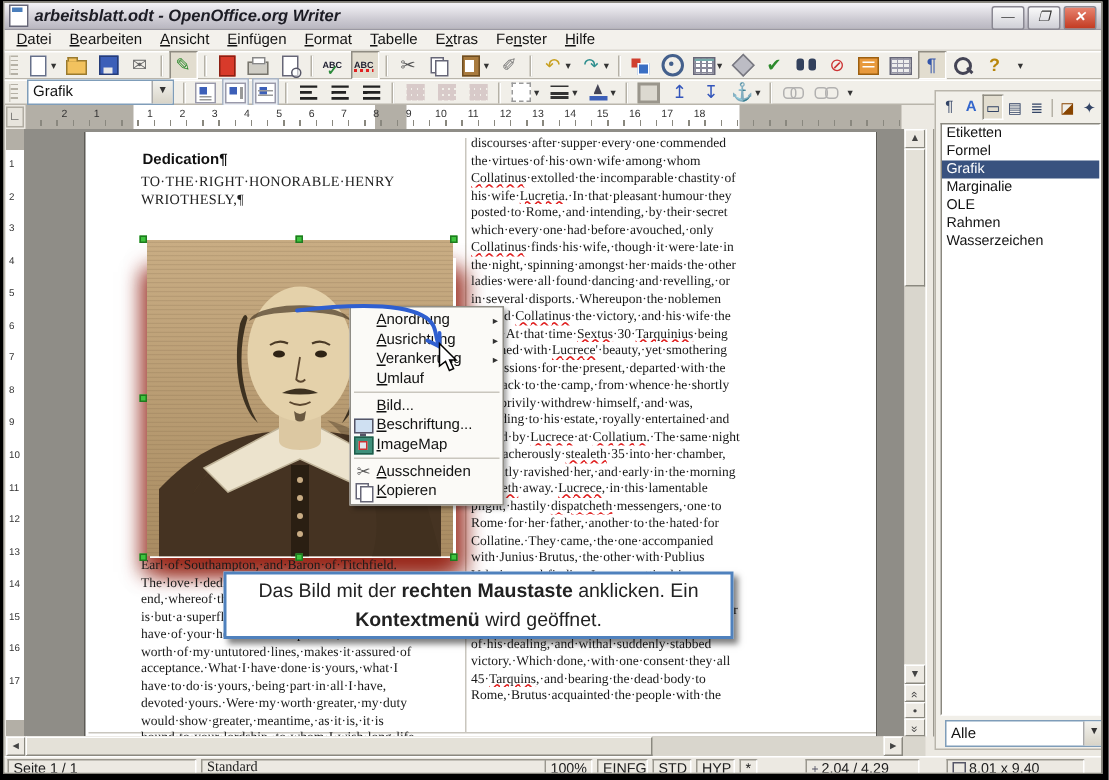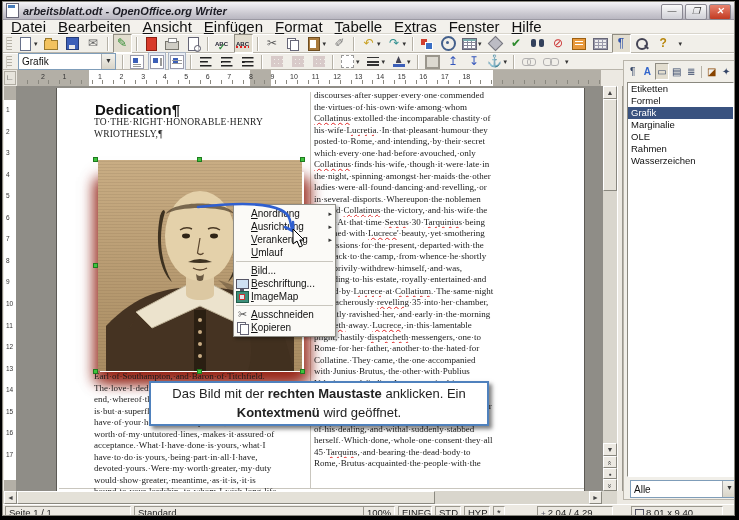--- a/index.html
+++ b/index.html
@@ -11,21 +11,21 @@
     background:linear-gradient(#f4f3f7,#c9c7cf 70%,#b9b7c1);display:flex;align-items:center;border-bottom:1px solid #9a98a2;box-sizing:border-box;font-style:italic;}
   #appicon{width:11px;height:13px;background:#fff;border:1px solid #667;margin:0 4px 0 3px;position:relative;}
   #appicon::after{content:"";position:absolute;left:1px;top:1px;width:7px;height:3px;background:#4a7ebb;}
   #title{font-size:11px;font-weight:bold;color:#1c1c24;white-space:nowrap;}
   #winbtns{position:absolute;right:3px;top:2px;display:flex;gap:2px;}
   .wbtn{width:20px;height:14px;font-size:9px;line-height:13px;text-align:center;
     background:linear-gradient(#fafafa,#cfcfd6);border:1px solid #8a8892;border-radius:2px;color:#333;}
   .wbtn.close{background:linear-gradient(#e8836f,#c23a22);color:#fff;font-weight:bold;}
   
   #menubar{position:absolute;left:0;top:18px;width:100%;height:14px;background:#f3f1ec;border-bottom:1px solid #d9d6cd;display:flex;align-items:center;padding-left:2px;box-sizing:border-box;}
-  .menu-item{font-size:15px;color:#111;padding:0 6px;white-space:nowrap;}
+  .menu-item{font-size:10px;color:#111;padding:0 6px;white-space:nowrap;}
   
   .toolbar{position:absolute;left:0;width:100%;background:#f1efe9;border-bottom:1px solid #b9b5ab;border-top:1px solid #fff;display:flex;align-items:center;box-sizing:border-box;}
   #toolbar1{top:32px;height:19px;}
   #toolbar2{top:51px;height:17px;}
   .grip{width:5px;height:80%;margin:0 3px;background:repeating-linear-gradient(#b5b1a6 0 1px,transparent 1px 3px);border-left:1px solid #cfccc2;}
   .tsep{width:1px;height:14px;background:#b5b1a6;border-right:1px solid #fff;margin:0 3px;}
   .tbtn{display:flex;align-items:center;height:17px;padding:0 1px;margin:0 1px;border:1px solid transparent;}
   .tbtn.pressed{background:#e2ddcf;border-color:#8f8c82 #fff #fff #8f8c82;}
   .tbtn.boxed{border-color:#a9b4c4;background:#e9edf4;}
   .tbtn.disabled{opacity:.4;filter:grayscale(60%);}
@@ -110,21 +110,21 @@
   .rticks{position:absolute;left:0;top:10px;width:100%;height:4px;
      background:repeating-linear-gradient(90deg,transparent 0 9.8px,#8a887f 9.8px 10.8px);}
   #vruler{position:absolute;left:1px;top:84px;width:12px;height:405px;background:#b3afa6;overflow:hidden;}
   #vruler .rwhitev{position:absolute;left:0;width:100%;top:14px;height:380px;background:#fff;}
   .vnum{position:absolute;left:2px;font-size:6.5px;color:#333;}
   
   #canvas{position:absolute;left:13px;top:84px;width:587px;height:405px;background:#8f8d87;overflow:hidden;}
   #page{position:absolute;left:40px;top:2px;width:529px;height:403px;background:#fff;border-left:1px solid #5c5a55;border-right:1px solid #5c5a55;box-sizing:border-box;overflow:hidden;}
   #colsep{position:absolute;left:253px;top:4px;width:1px;height:396px;background:#c9c6be;}
   #textbottom{position:absolute;left:2px;top:400px;width:525px;height:1px;background:#c9c6be;}
-  #heading{position:absolute;left:38px;top:13px;font-size:15px;font-weight:bold;color:#111;font-family:"Liberation Sans",sans-serif;}
+  #heading{position:absolute;left:38px;top:13px;font-size:10px;font-weight:bold;color:#111;font-family:"Liberation Sans",sans-serif;}
   .subline{position:absolute;left:37px;font-size:9.5px;color:#222;font-family:"Liberation Serif",serif;letter-spacing:.2px;white-space:nowrap;}
   .coltext{position:absolute;overflow:hidden;font-family:"Liberation Serif",serif;font-size:9px;color:#1a1a1a;}
   .tl{height:11.5px;line-height:11.5px;white-space:nowrap;overflow:hidden;}
   .sp{text-decoration:underline;text-decoration-style:wavy;text-decoration-color:#e02020;text-decoration-thickness:1px;text-underline-offset:1px;}
   
   #imgshadow{position:absolute;left:43px;top:84px;width:204px;height:200px;
      box-shadow:0 8px 14px 3px rgba(150,25,10,.75),-7px 9px 12px rgba(130,20,8,.5),7px 9px 12px rgba(130,20,8,.5);}
   #portrait{position:absolute;left:41px;top:72px;width:204px;height:211px;}
   .handle{position:absolute;width:5px;height:5px;background:#3ec43e;border:1px solid #1f7a1f;box-sizing:border-box;z-index:5;}
   
@@ -539,33 +539,33 @@
             <div class="tl">ladies·were·all·found·dancing·and·revelling,·or</div>
             <div class="tl">in·several·disports.·Whereupon·the·noblemen</div>
             <div class="tl">yielded·<span class="sp">Collatinus</span>·the·victory,·and·his·wife·the</div>
             <div class="tl">fame.·At·that·time·<span class="sp">Sextus</span>·30·<span class="sp">Tarquinius</span>·being</div>
             <div class="tl">inflamed·with·<span class="sp">Lucrece</span>'·beauty,·yet·smothering</div>
             <div class="tl">his·passions·for·the·present,·departed·with·the</div>
             <div class="tl">rest·back·to·the·camp,·from·whence·he·shortly</div>
             <div class="tl">after·privily·withdrew·himself,·and·was,</div>
             <div class="tl">according·to·his·estate,·royally·entertained·and</div>
             <div class="tl">lodged·by·<span class="sp">Lucrece</span>·at·<span class="sp">Collatium</span>.·The·same·night</div>
-            <div class="tl">he·treacherously·<span class="sp">revelling</span>·35·into·her·chamber,</div>
+            <div class="tl">he·treacherously·<span class="sp">stealeth</span>·35·into·her·chamber,</div>
             <div class="tl">violently·ravished·her,·and·early·in·the·morning</div>
             <div class="tl"><span class="sp">speedeth</span>·away.·<span class="sp">Lucrece</span>,·in·this·lamentable</div>
             <div class="tl">plight,·hastily·<span class="sp">dispatcheth</span>·messengers,·one·to</div>
             <div class="tl">Rome·for·her·father,·another·to·the·hated·for</div>
             <div class="tl">Collatine.·They·came,·the·one·accompanied</div>
             <div class="tl">with·Junius·Brutus,·the·other·with·Publius</div>
             <div class="tl">Valerius;·and·finding·<span class="sp">Lucrece</span>·attired·in</div>
             <div class="tl">mourning·habit,·demanded·the·cause·of·her</div>
             <div class="tl">sorrow.·She,·first·taking·an·oath·of·them·for·her</div>
             <div class="tl">revenge,·revealed·the·actor,·and·whole·manner</div>
             <div class="tl">of·his·dealing,·and·withal·suddenly·stabbed</div>
-            <div class="tl">herself.·Which·done,·whole·one·consent·they·all</div>
+            <div class="tl">victory.·Which·done,·with·one·consent·they·all</div>
             <div class="tl">45·<span class="sp">Tarquins</span>,·and·bearing·the·dead·body·to</div>
             <div class="tl">Rome,·Brutus·acquainted·the·people·with·the</div>
           </div>
     </div>
     <div id="handles">
           <div class="handle" style="left: 77px; top: 71px;"></div>
           <div class="handle" style="left: 181px; top: 71px;"></div>
           <div class="handle" style="left: 284px; top: 71px;"></div>
           <div class="handle" style="left: 77px; top: 177px;"></div>
           <div class="handle" style="left: 284px; top: 177px;"></div>
@@ -682,21 +682,21 @@
           <div class="pli">Wasserzeichen</div>
         </div>
     <div id="panelcombo" class="combo">
       <span class="cval" style="flex:1">Alle</span>
       <span class="cbtn">▼</span>
     </div>
   </div>
 
   <div id="statusbar">
         <div class="sfield" style="left: 2px; width: 126px;">Seite 1 / 1</div>
-        <div class="sfield" style="left: 131px; width: 230px;">Standard</div>
+        <div class="sfield" style="left: 131px; width: 230px; font-family: Liberation Serif, serif;">Standard</div>
         <div class="sfield" style="left: 360px; width: 32px;">100%</div>
         <div class="sfield" style="left: 395px; width: 34px;">EINFG</div>
         <div class="sfield" style="left: 432px; width: 26px;">STD</div>
         <div class="sfield" style="left: 461px; width: 26px;">HYP</div>
         <div class="sfield" style="left: 490px; width: 12px;">*</div>
         <div class="sfield" style="left: 534px; width: 76px;"><span class="posglyph">+</span>2,04 / 4,29</div>
         <div class="sfield" style="left: 628px; width: 92px;"><span class="sizeglyph"></span>8,01 x 9,40</div>
       </div>
 
 </div>

